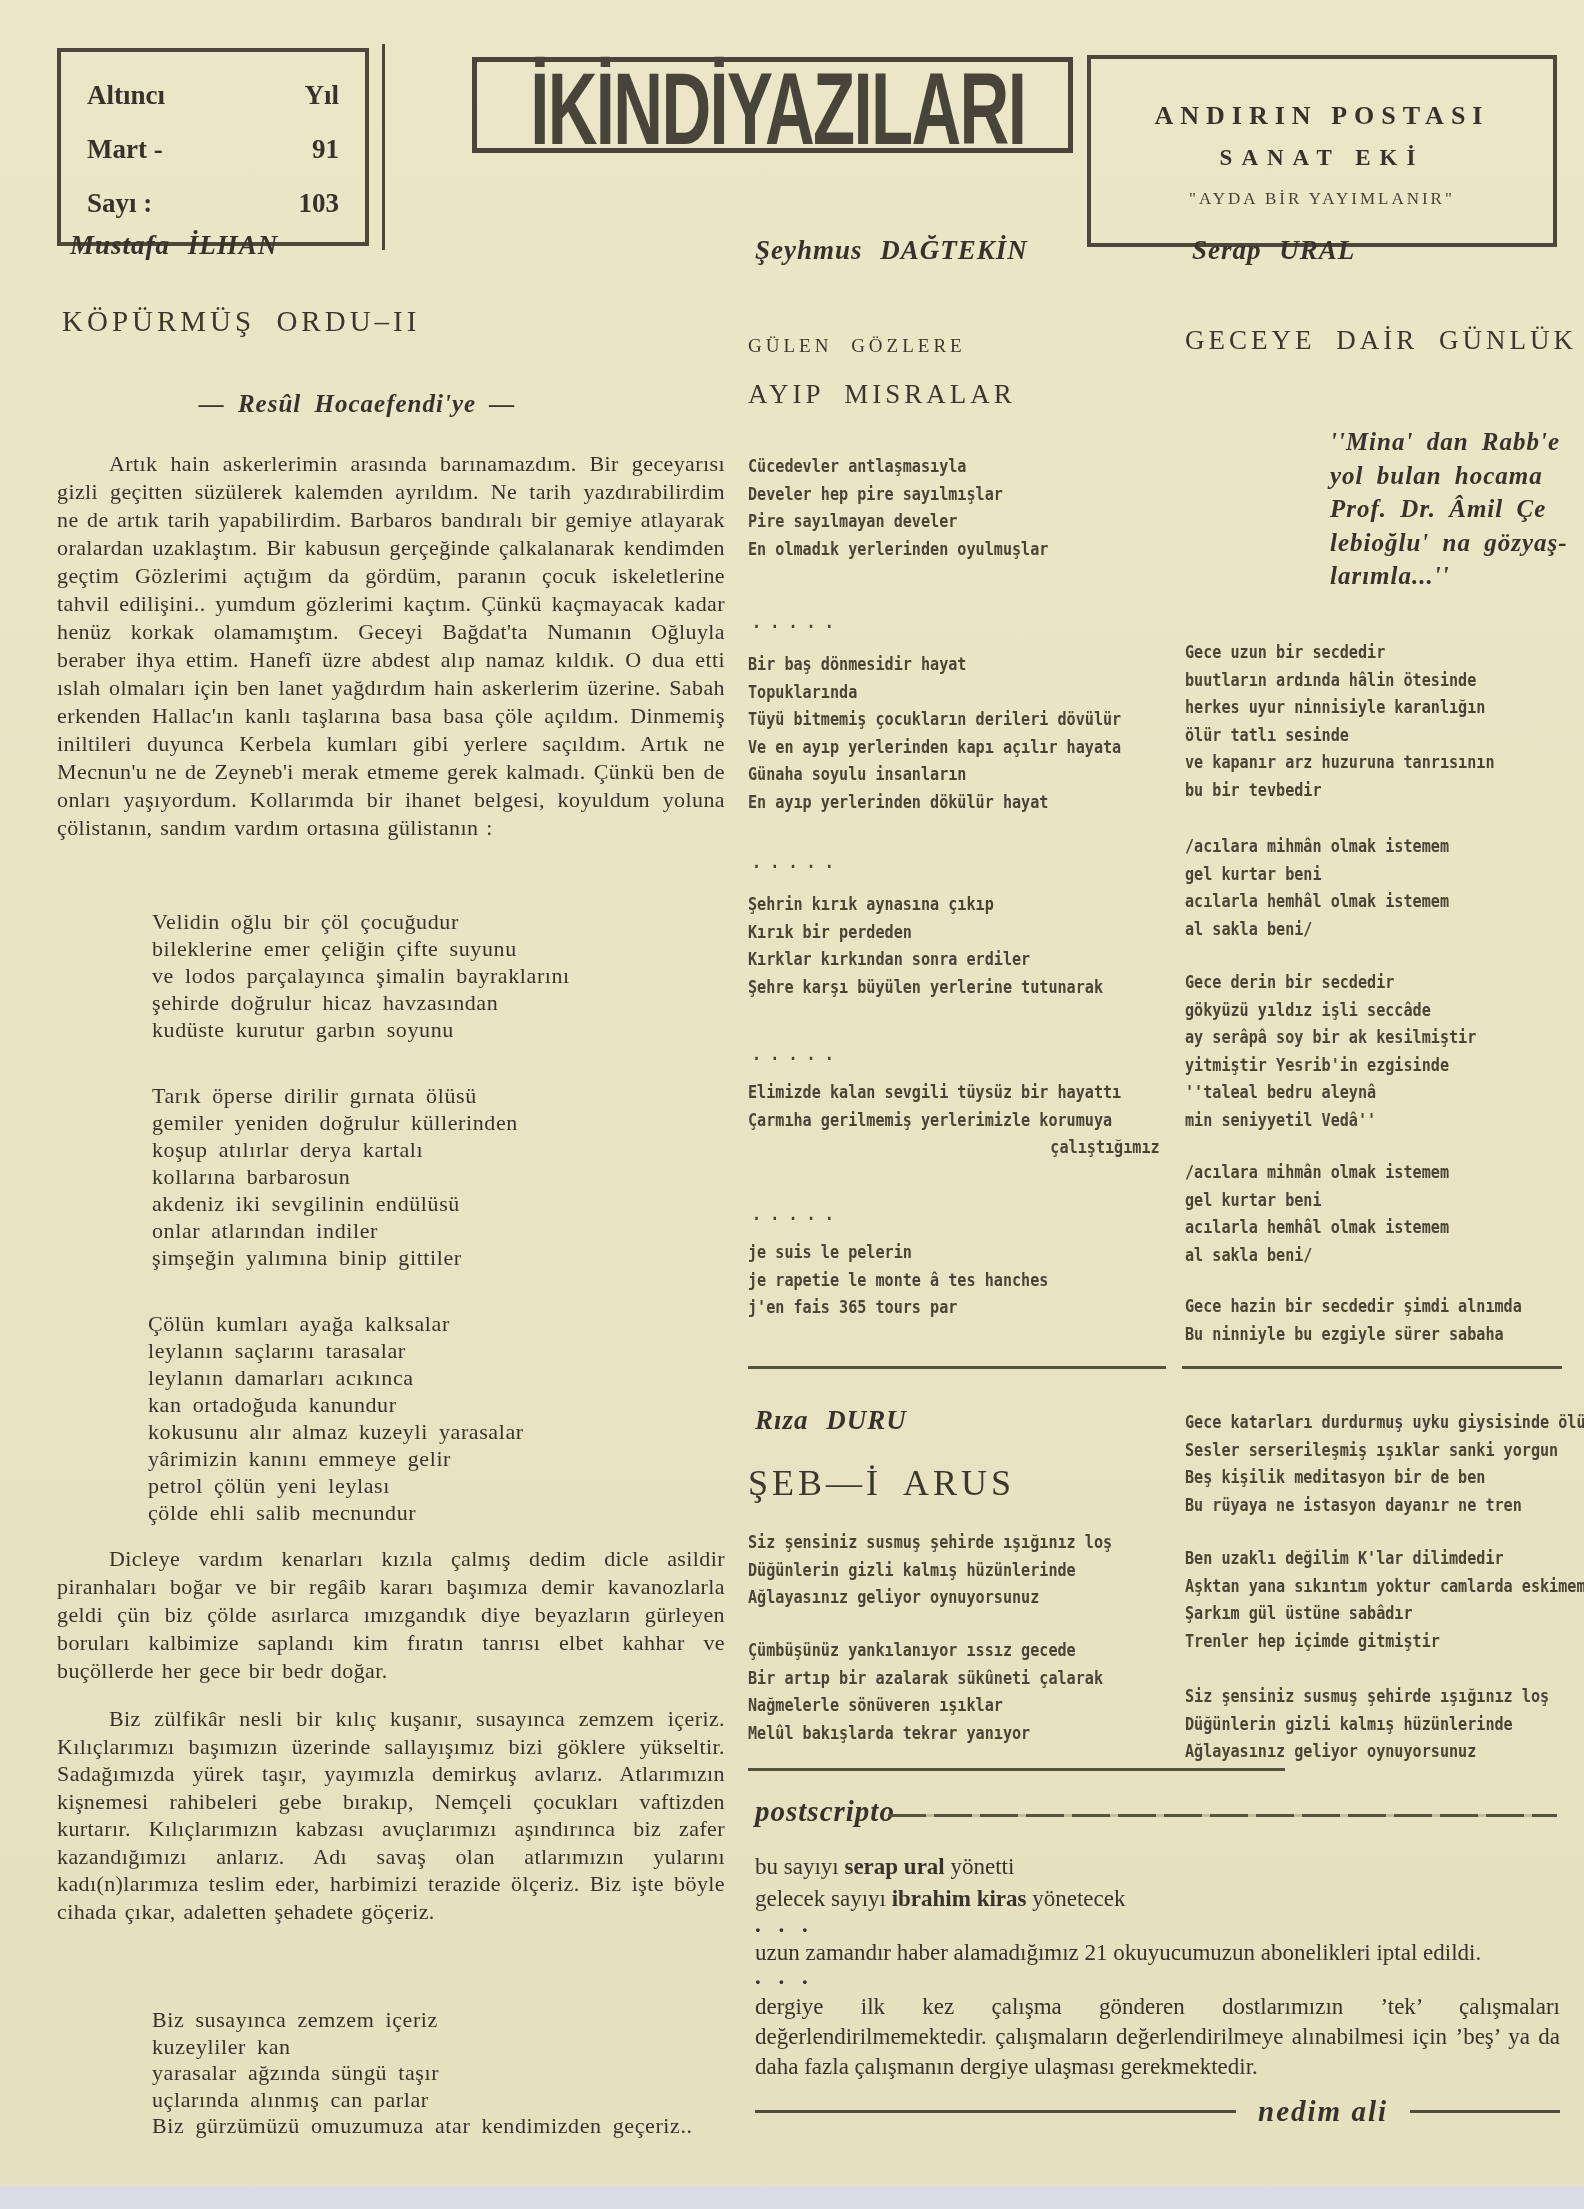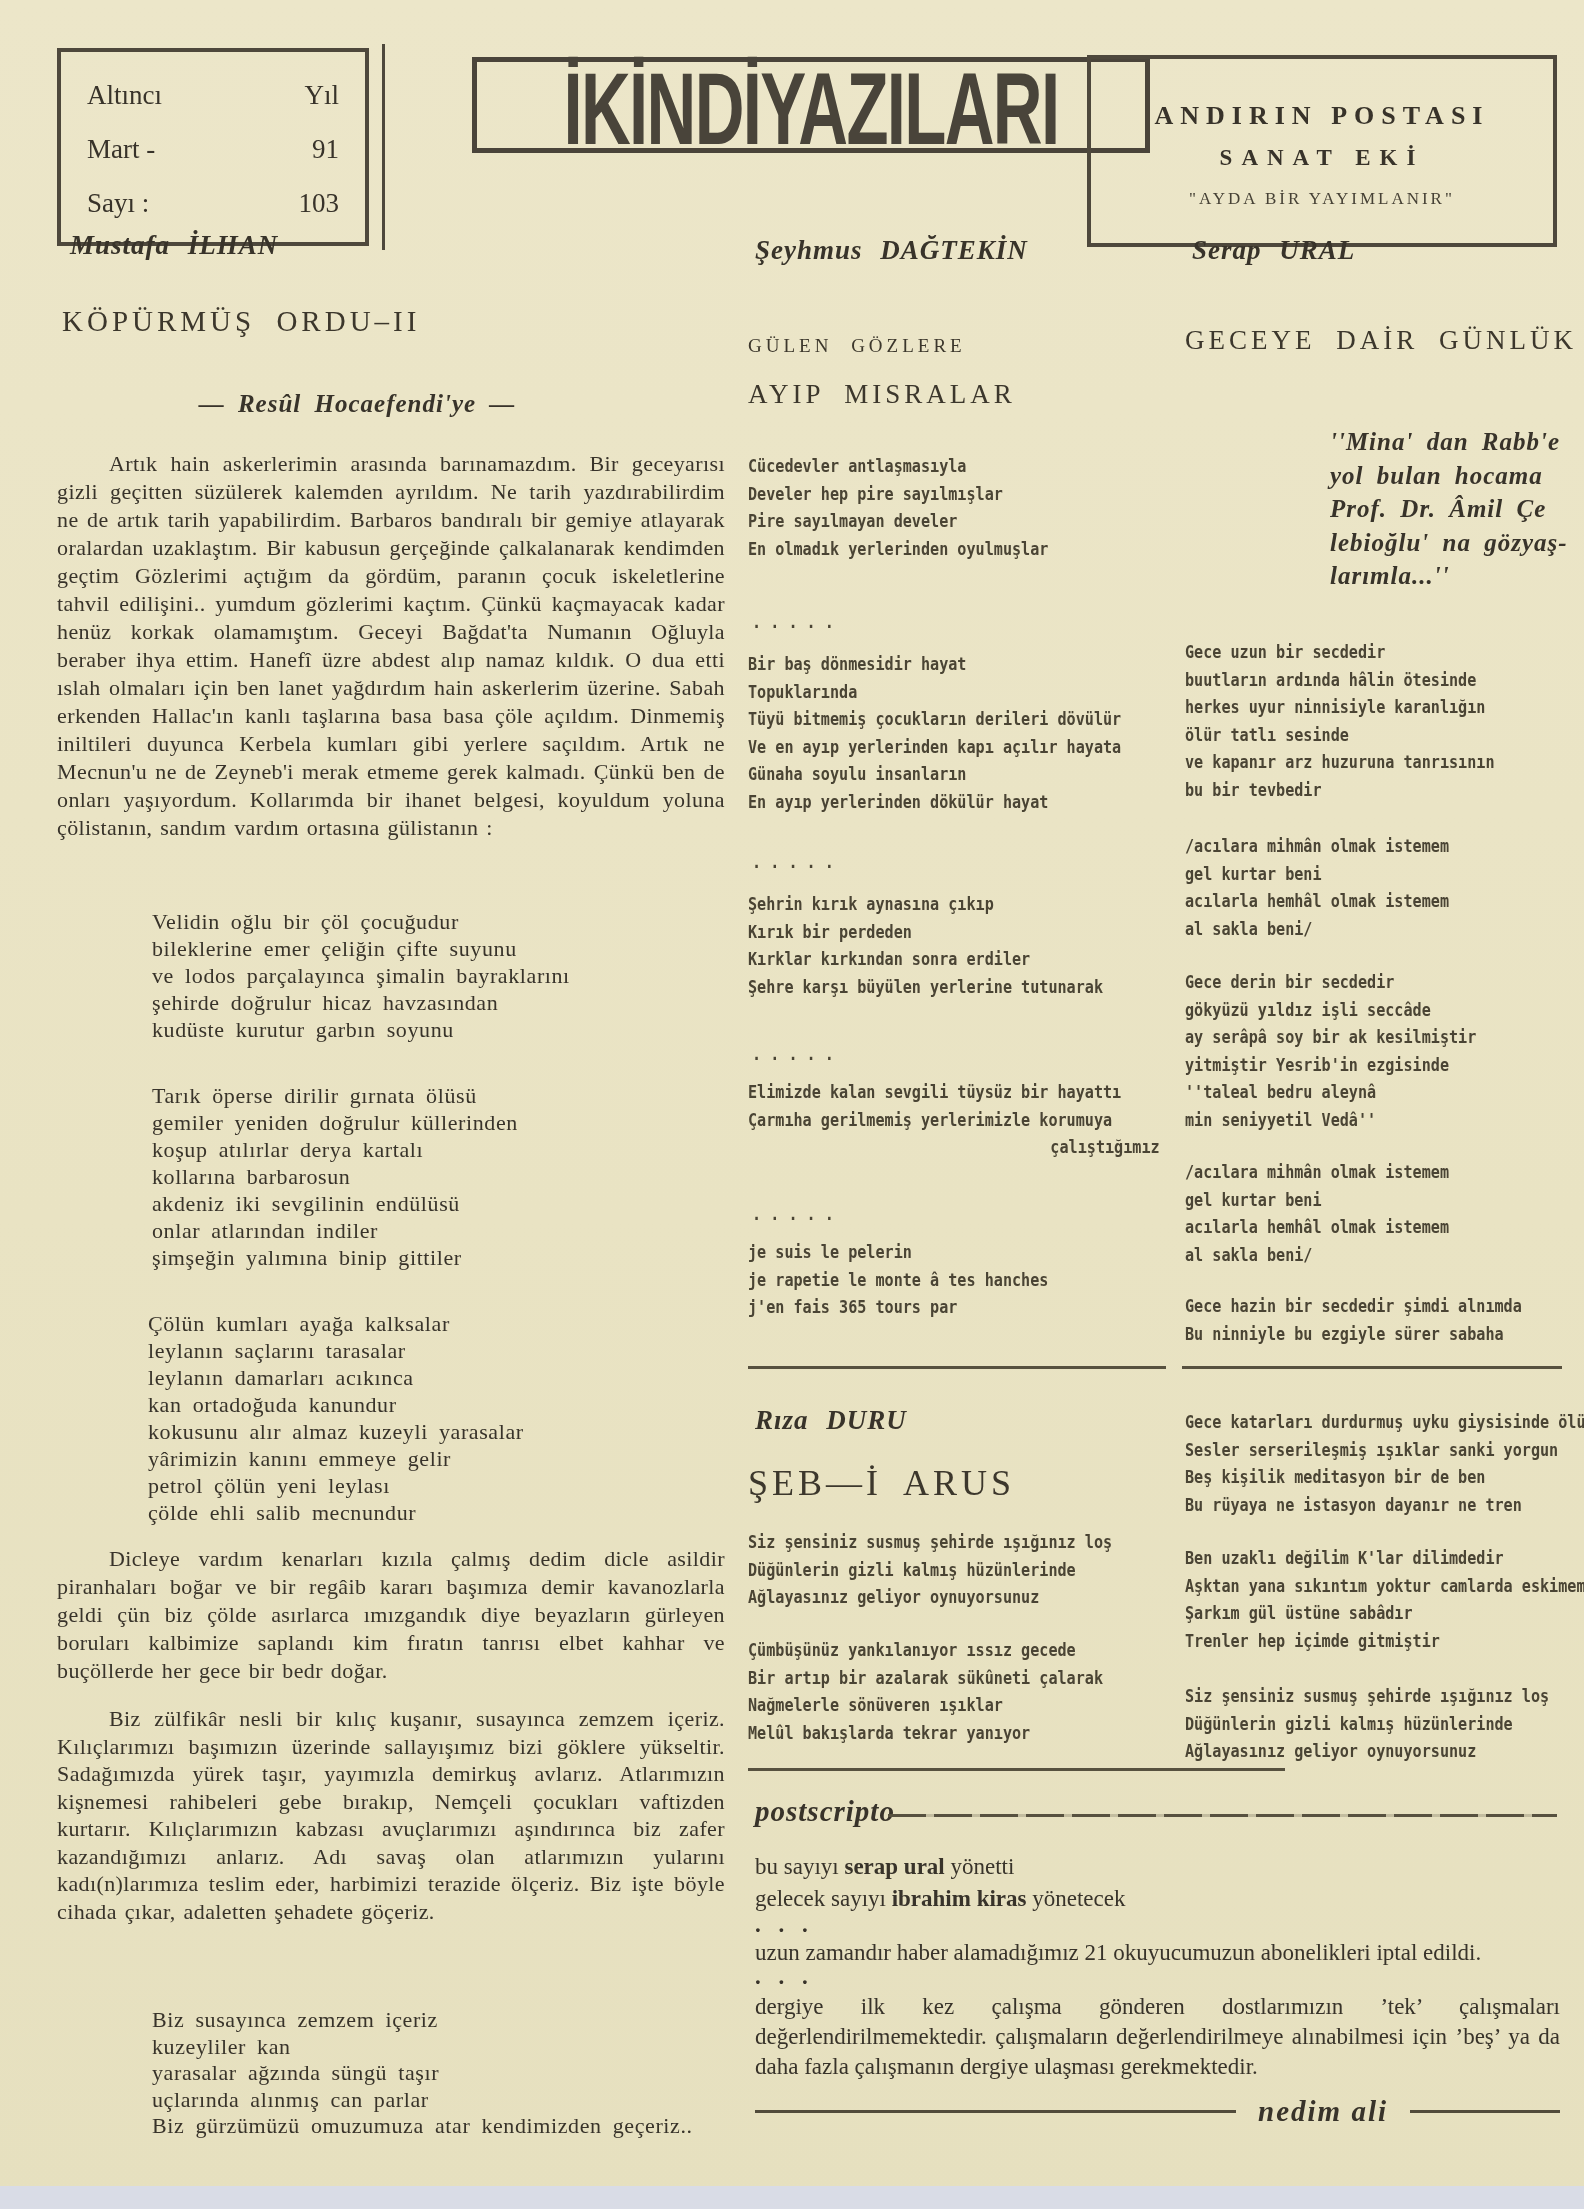--- a/index.html
+++ b/index.html
@@ -7,23 +7,23 @@
     position:relative;
     width:1584px;height:2209px;
     background:linear-gradient(180deg,#ece6c9 0%,#e9e3c3 55%,#e6e0bf 100%);
     font-family:"Liberation Serif",serif;
     color:#38332a;
     overflow:hidden;
   }
   .abs{position:absolute;}
   
   .issue-box{left:57px;top:48px;width:312px;height:198px;border:4px solid #4e483c;box-sizing:border-box;padding:16px 26px 0 26px;}
-  .issue-row{display:flex;justify-content:space-between;font-weight:normal;font-size:27px;line-height:54px;}
+  .issue-row{display:flex;justify-content:space-between;font-weight:bold;font-size:27px;line-height:54px;}
   .issue-sep{left:382px;top:44px;width:3px;height:206px;background:#4e483c;}
-  .masthead-box{left:472px;top:57px;width:678px;height:96px;border:5px solid #4a443a;box-sizing:border-box;text-align:center;}
+  .masthead-box{left:472px;top:57px;width:601px;height:96px;border:5px solid #4a443a;box-sizing:border-box;text-align:left;}
   .masthead-title{
     display:block;font-family:"Liberation Sans",sans-serif;font-weight:bold;
     font-size:84px;line-height:92px;letter-spacing:-2px;color:#49443a;
     transform:scaleX(0.82) scaleY(1.22);transform-origin:50% 45%;white-space:nowrap;
   }
   .right-box{left:1087px;top:55px;width:470px;height:192px;border:4px solid #4e483c;box-sizing:border-box;text-align:center;padding-top:42px;}
   .rb1{font-size:26px;font-weight:bold;letter-spacing:7px;}
   .rb2{font-size:23px;font-weight:bold;letter-spacing:9px;margin-top:14px;}
   .rb3{font-size:17px;letter-spacing:3px;margin-top:18px;color:#464135;}
   

